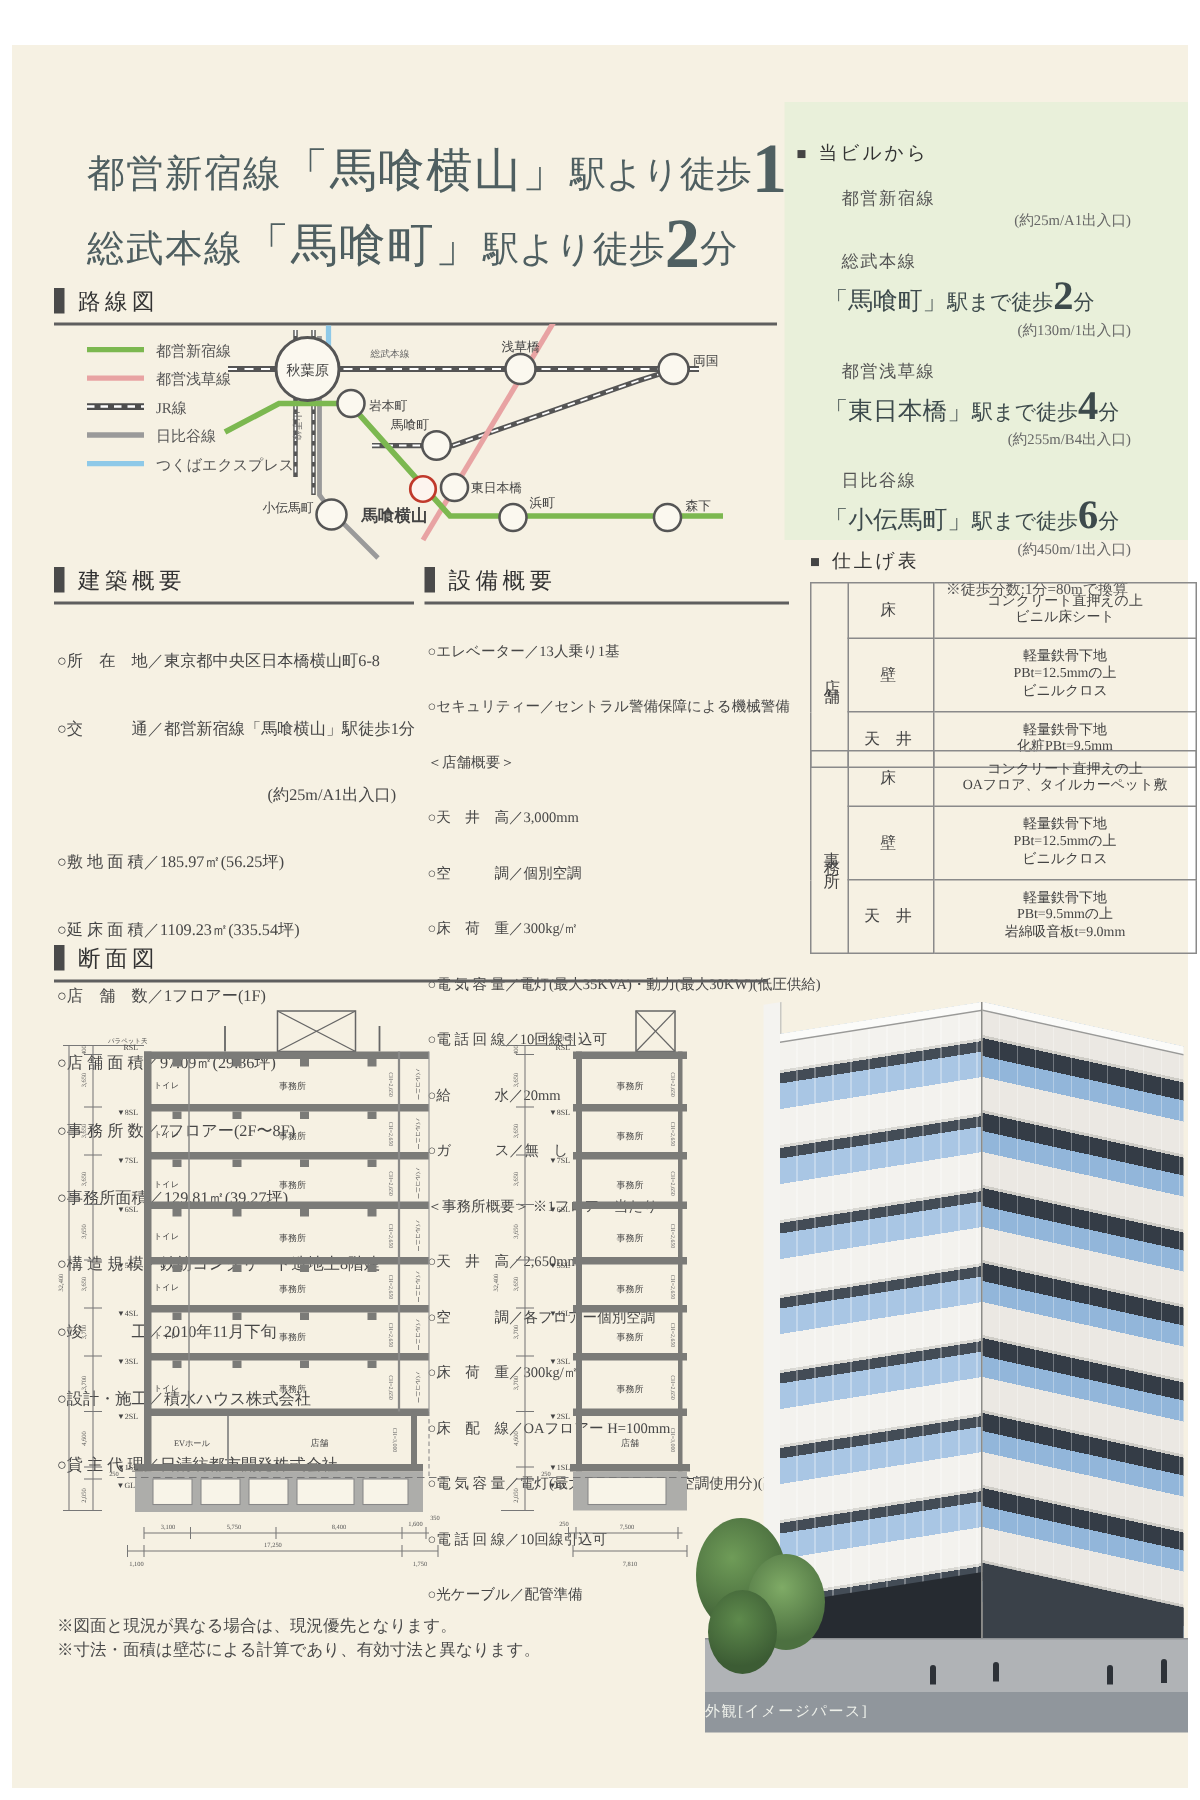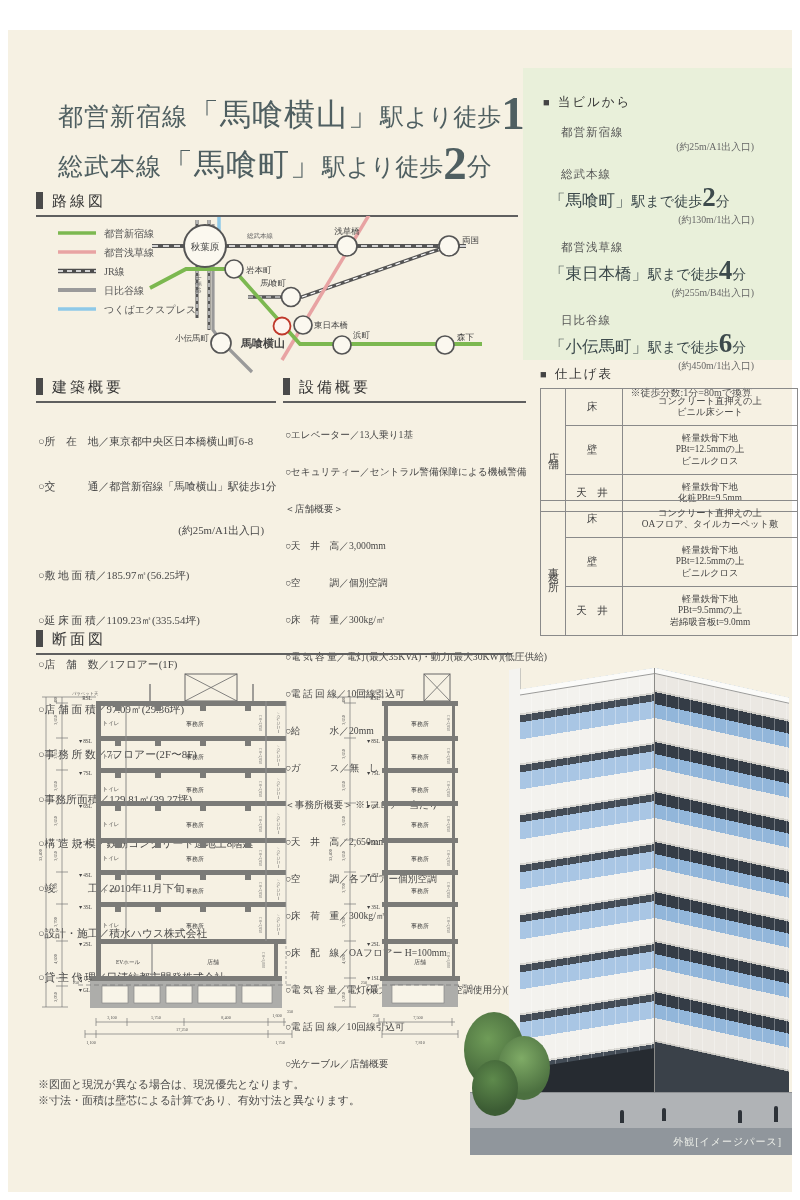--- a/index.html
+++ b/index.html
@@ -61,38 +61,38 @@
     background:repeating-linear-gradient(180deg,#f3f2ee 0 24px,#d9d8d3 24px 26px,#434c56 26px 33px,#a9c6e4 33px 50px);}
   .faceR{left:185px;width:134px;height:426px;transform:skewY(12.5deg);transform-origin:left top;
     background:repeating-linear-gradient(180deg,#ebe8e3 0 22px,#cfcdc7 22px 24px,#343c46 24px 36px,#92b6da 36px 50px);}
   .pilaster{left:39px;width:11px;height:432px;transform:skewY(-9deg);transform-origin:right top;background:#f4f3f0;border-right:1px solid #c9c8c2;}
   .mull{position:absolute;inset:0;background:repeating-linear-gradient(90deg,transparent 0 11px,rgba(255,255,255,.30) 11px 12px);}
   .storef{position:absolute;left:0;right:0;bottom:0;height:52px;background:#262b31;}
   .roofln{position:absolute;left:0;right:0;top:0;height:5px;background:#fbfbf9;border-bottom:1px solid #9a9a98;}
   .corner{left:184px;top:28px;width:1px;height:440px;background:#8b8b88;}
   .pave{left:0;top:452px;width:322px;height:60px;background:#b0b3b6;border-top:1px solid #8e9194;}
   .capband{left:0;top:488px;width:322px;height:27px;background:#90969c;color:#eef0ea;
-    font-size:10px;text-align:right;line-height:27px;padding-right:10px;box-sizing:border-box;letter-spacing:1px;}
+    font-size:10px;text-align:left;line-height:27px;padding-right:10px;box-sizing:border-box;letter-spacing:1px;}
   .tree{position:absolute;border-radius:50%;}
   .person{position:absolute;width:4px;height:13px;background:#2d3238;border-radius:2px 2px 0 0;}
 </style>
 </head>
 <body>
 
 <div class="abs paper"></div>
 
 <div class="abs hl" style="top:86px;">
   <span class="t1">都営新宿線</span><span class="sta">「馬喰横山」</span><span class="mid">駅より徒歩</span><span class="num">1</span><span class="unit">分</span>
 </div>
 <div class="abs hl" style="top:136px;">
   <span class="t1">総武本線</span><span class="sta">「馬喰町」</span><span class="mid">駅より徒歩</span><span class="num">2</span><span class="unit">分</span>
 </div>
 
 <div class="abs sidebar">
-  <div class="sqh" style="margin:26px 0 14px 20px;">
+  <div class="sqh" style="margin:26px 0 14px 8px;">
     <span class="mk">■</span><span>当ビルから</span>
   </div>
   <div class="acc-item">
     <div class="acc-line">都営新宿線</div>
     <div class="acc-note">(約25m/A1出入口)</div>
   </div>
   <div class="acc-item">
     <div class="acc-line">総武本線</div>
     <div class="acc-sta"><span>「馬喰町」</span><span class="pre">駅まで徒歩</span><span class="min">2</span><span class="unit">分</span></div>
     <div class="acc-note">(約130m/1出入口)</div>
@@ -198,21 +198,21 @@
   <div>○電 話 回 線／10回線引込可</div>
   <div>○給　　　水／20mm</div>
   <div>○ガ　　　ス／無　し</div>
   <div>＜事務所概要＞ ※1フロアー当たり</div>
   <div>○天　井　高／2,650mm</div>
   <div>○空　　　調／各フロアー個別空調</div>
   <div>○床　荷　重／300kg/㎡</div>
   <div>○床　配　線／OAフロアー H=100mm</div>
   <div>○電 気 容 量／電灯(最大25KVA)・動力(空調使用分)(高圧供給)</div>
   <div>○電 話 回 線／10回線引込可</div>
-  <div>○光ケーブル／店舗概要</div>
+  <div>○光ケーブル／配管準備</div>
 </div>
 
 <div class="abs sqh" style="left:540px;top:366px;">
   <span class="mk">■</span><span>仕上げ表</span>
 </div>
 <table class="ftab" style="left:540px;top:388px;">
   <tbody>
       <tr>
     <td class="grp" rowspan="3">
           <div class="vert">店舗</div>

